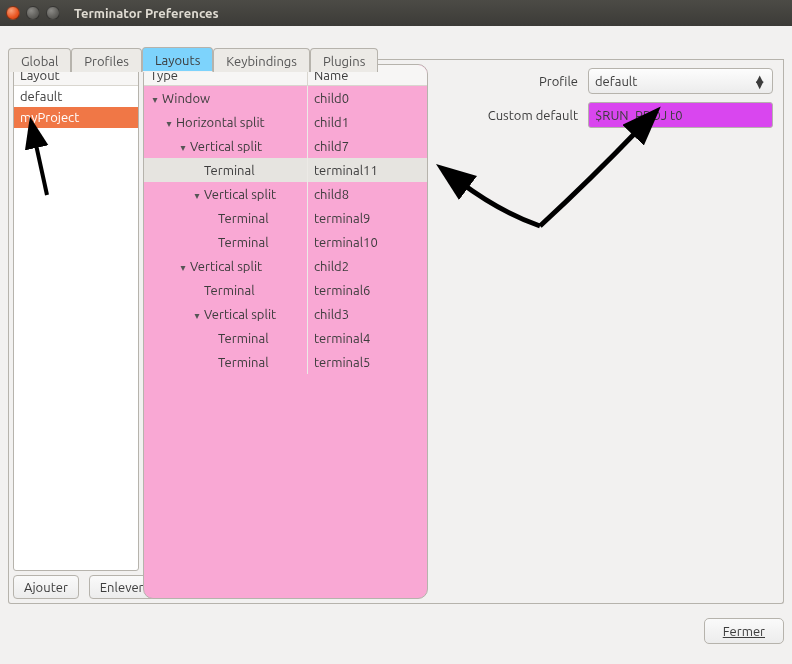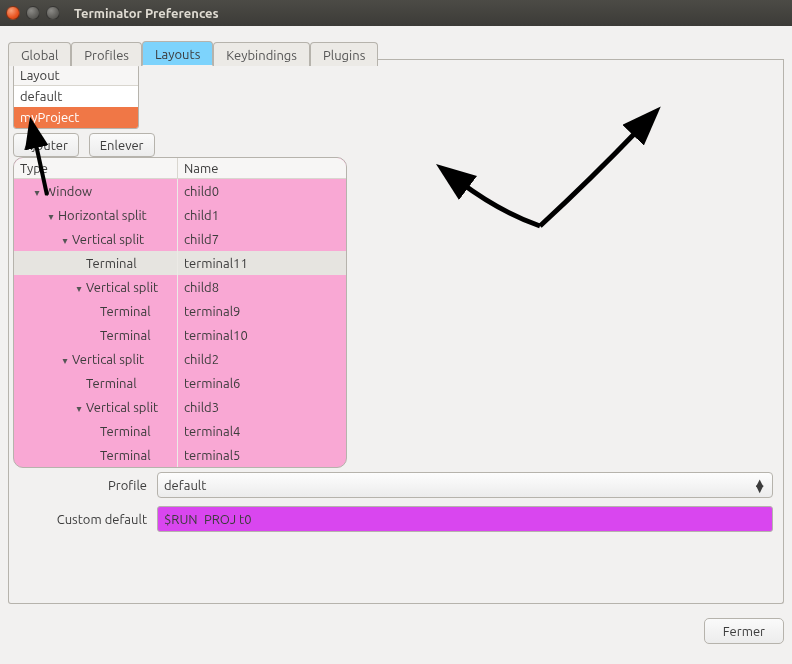--- a/index.html
+++ b/index.html
@@ -9,61 +9,61 @@
   .titlebar { height: 26px; background: linear-gradient(#4c4b46, #3c3b37); display: flex; align-items: center; padding: 0 6px; }
   .win-btn { width: 14px; height: 14px; border-radius: 50%; margin-right: 6px; border: 1px solid rgba(0,0,0,0.4); }
   .win-close { background: radial-gradient(circle at 35% 30%, #f7a079, #e95420 60%, #c34113); }
   .win-min, .win-max { background: radial-gradient(circle at 35% 30%, #8c8b87, #5f5e5a 60%, #4a4946); }
   .title-text { color: #dfdbd2; font-weight: bold; font-size: 13px; margin-left: 8px; }
 
   .window-body { padding: 6px 8px 8px 8px; }
 
   
   .tab-strip { display: flex; align-items: flex-end; border-bottom: 1px solid #b6b3ac; height: 28px; }
-  .tab { padding: 5px 12px 4px 12px; border: 1px solid #b6b3ac; border-bottom: none; background: #eceae6; border-radius: 4px 4px 0 0; margin-right: 0; position: relative; top: 7px; color: #555; }
+  .tab { padding: 5px 12px 4px 12px; border: 1px solid #b6b3ac; border-bottom: none; background: #eceae6; border-radius: 4px 4px 0 0; margin-right: 0; position: relative; top: 13px; color: #555; }
   .tab.active { background: #7dd3fc; border-bottom: 1px solid #f2f1f0; color: #3c3c3c; }
 
   
-  .content { display: flex; border: 1px solid #b6b3ac; border-top: none; background: #f2f1f0; height: 544px; padding: 4px; border-radius: 0 0 3px 3px; flex-direction: column; }
+  .content { display: flex; border: 1px solid #b6b3ac; border-top: none; background: #f2f1f0; height: 544px; padding: 4px; border-radius: 0 0 3px 3px; }
 
   
   .layout-panel { width: 126px; display: flex; flex-direction: column; margin-right: 4px; }
   .layout-list { flex: 1; background: #fff; border: 1px solid #b6b3ac; border-radius: 3px; overflow: hidden; }
   .list-header { padding: 3px 6px; background: #f7f6f5; border-bottom: 1px solid #d9d6cf; font-weight: normal; }
   .list-row { padding: 3px 6px; border-bottom: 1px solid transparent; }
   .list-row.selected { background: #f07746; color: #fff; }
   .btn-row { display: flex; gap: 10px; margin-top: 4px; }
   .btn { background: linear-gradient(#fafafa, #ececec); border: 1px solid #b6b3ac; border-radius: 4px; padding: 4px 10px; }
 
   
   .tree-panel { width: 334px; background: #f9a8d4; border: 1px solid #b6b3ac; border-radius: 10px; overflow: hidden; margin-right: 16px; }
   .tree-header { display: flex; background: #f7f6f5; border-bottom: 1px solid #d9d6cf; }
   .th { padding: 3px 6px; }
   .th-type { width: 164px; border-right: 1px solid #d9d6cf; }
   .tree-row { display: flex; height: 24px; align-items: center; }
   .tree-row.selected { background: #e6e4e0; }
-  .cell-type { width: 164px; border-right: 1px solid #eceae6; display: flex; align-items: center; height: 100%; padding-left: 16px; }
+  .cell-type { width: 164px; border-right: 1px solid #eceae6; display: flex; align-items: center; height: 100%; padding-left: 4px; }
   .cell-name { padding-left: 6px; }
   .expander { display: inline-block; width: 10px; text-align: center; color: #555; font-size: 10px; margin-right: 2px; }
   .indent0 { padding-left: 2px; }
   .indent1 { padding-left: 16px; }
   .indent2 { padding-left: 30px; }
   .indent3 { padding-left: 44px; }
   .indent4 { padding-left: 58px; }
 
   
   .form-panel { flex: 1; padding: 4px 6px; }
   .form-row { display: flex; align-items: center; margin-bottom: 8px; gap: 10px; }
   .form-label { width: 128px; text-align: right; }
   .combo { flex: 1; display: flex; align-items: center; justify-content: space-between; background: linear-gradient(#fdfdfd,#ececec); border: 1px solid #b6b3ac; border-radius: 4px; padding: 3px 6px; height: 26px; }
   .combo .spin { display: flex; flex-direction: column; font-size: 7px; line-height: 6px; color: #666; }
   .text-input { flex: 1; background: #d946ef; border: 1px solid #b6b3ac; border-radius: 3px; padding: 3px 6px; height: 26px; }
 
   
-  .footer { display: flex; justify-content: flex-end; padding: 6px 8px; }
+  .footer { display: flex; justify-content: flex-end; padding: 6px 8px; text-decoration: underline; }
   .close-btn { background: linear-gradient(#fafafa,#ececec); border: 1px solid #b6b3ac; border-radius: 5px; padding: 5px 18px; }
 
   
   .overlay { position: absolute; left: 0; top: 0; pointer-events: none; }
 </style>
 </head>
 <body>
 
 <div class="titlebar">
   <div class="win-btn win-close"></div>

